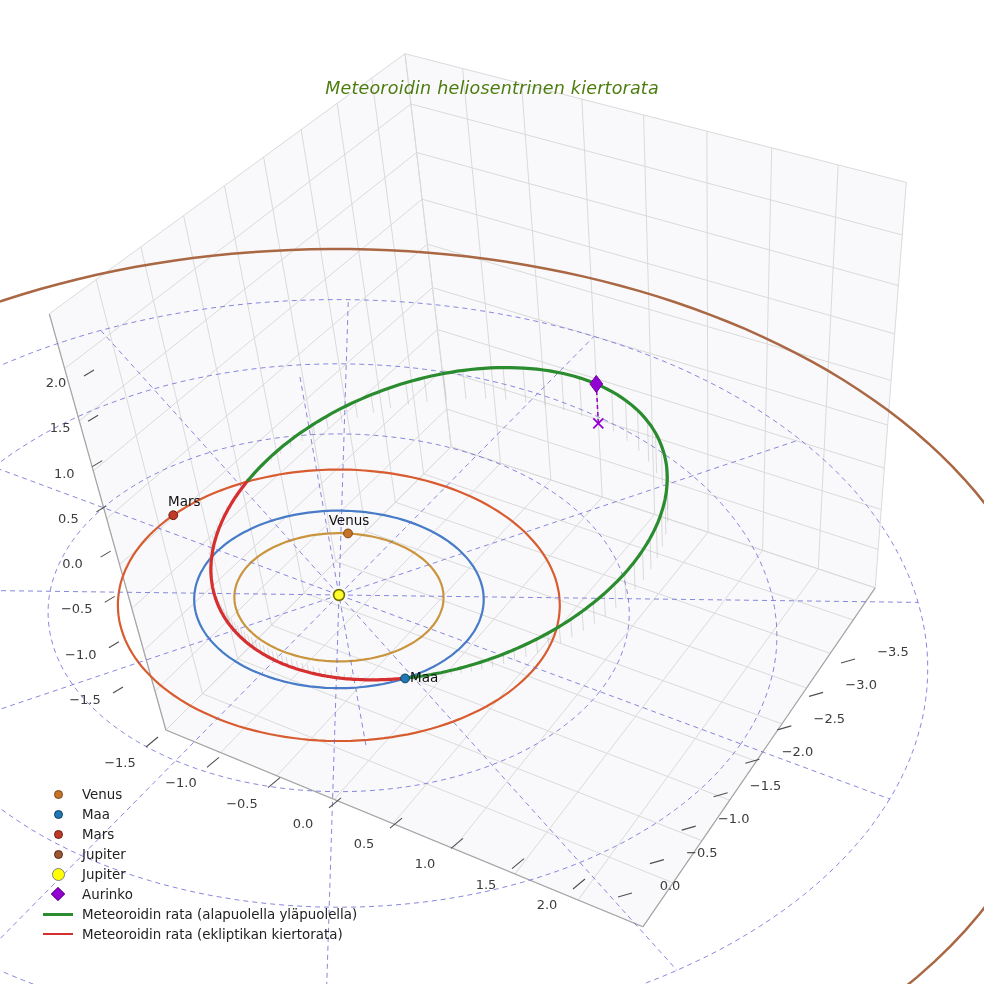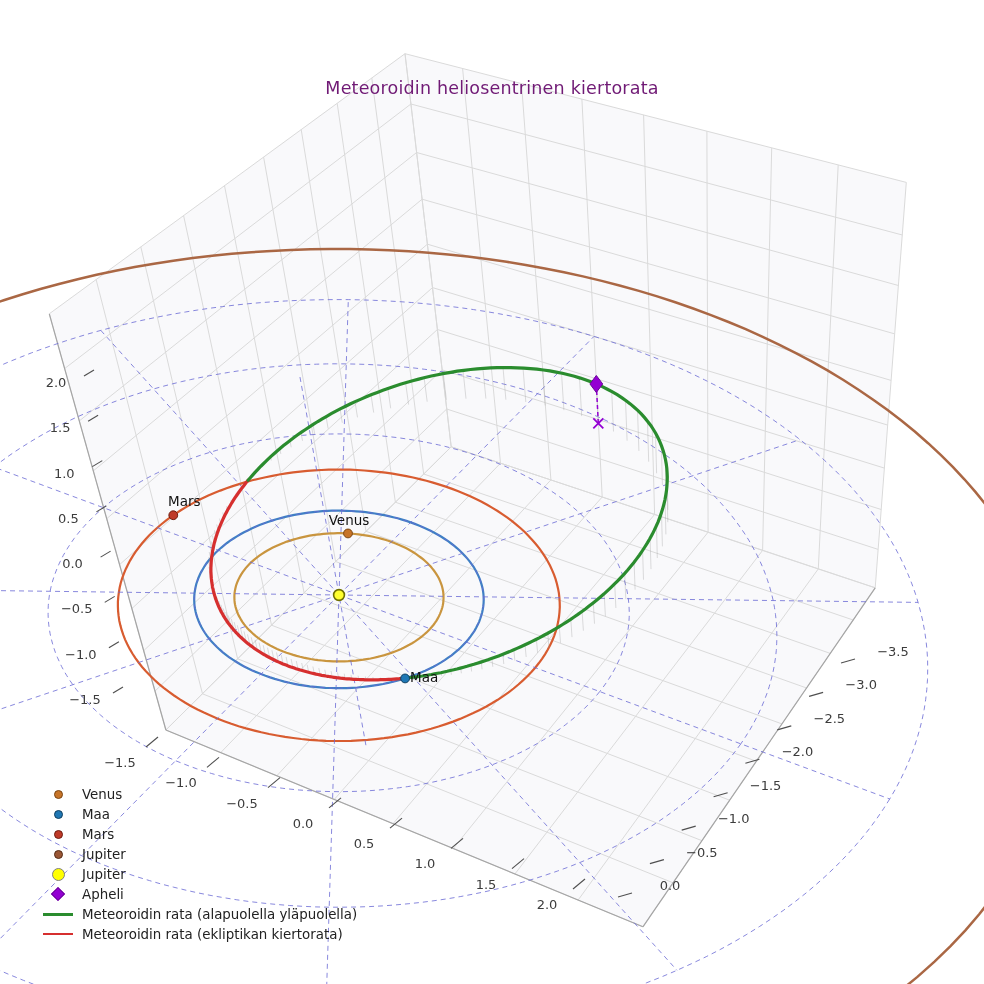--- a/index.html
+++ b/index.html
@@ -1,20 +1,20 @@
 <!DOCTYPE html>
 <html><head>
 <meta charset="utf-8">
 <style>
   html,body{margin:0;padding:0;background:#fff;}
   body{width:984px;height:984px;font-family:"DejaVu Sans","Liberation Sans",sans-serif;}
   .fig{position:relative;width:984px;height:984px;background:#fff;overflow:hidden;}
   .fig svg{position:absolute;left:0;top:0;}
   .title{position:absolute;top:78px;left:0;width:100%;text-align:center;
-         font-size:17.5px;color:#701a75;letter-spacing:.2px;}
+         font-style:italic;font-size:17.5px;color:#4d7c0f;letter-spacing:.2px;}
   .legend{position:absolute;left:40px;top:785px;}
   .lrow{display:flex;align-items:center;height:19.9px;}
   .lmark{width:36px;display:flex;justify-content:center;align-items:center;flex:0 0 36px;}
   .ldot{border-radius:50%;box-sizing:border-box;}
   .ldia{transform:rotate(45deg);box-sizing:border-box;}
   .lline{height:2.6px;width:30px;}
   .ltext{font-size:13.4px;color:#222;margin-left:6px;white-space:nowrap;}
 </style>
 </head>
 <body>
@@ -331,21 +331,21 @@
       <div class="lrow">
         <span class="lmark">
           <span class="ldot" style="width: 13px; height: 13px; background: rgb(255, 255, 0); border: 1.2px solid rgb(128, 128, 128);"></span>
         </span>
         <span class="ltext">Jupiter</span>
       </div>
       <div class="lrow">
         <span class="lmark">
           <span class="ldia" style="width: 10px; height: 10px; background: rgb(148, 0, 211); border: 1px solid rgb(106, 4, 153);"></span>
         </span>
-        <span class="ltext">Apheli</span>
+        <span class="ltext">Aurinko</span>
       </div>
       <div class="lrow">
         <span class="lmark">
           <span class="lline" style="background: rgb(42, 140, 46); width: 30px;"></span>
         </span>
         <span class="ltext">Meteoroidin rata (alapuolella yläpuolella)</span>
       </div>
       <div class="lrow">
         <span class="lmark">
           <span class="lline" style="background: rgb(214, 47, 47); width: 30px;"></span>

